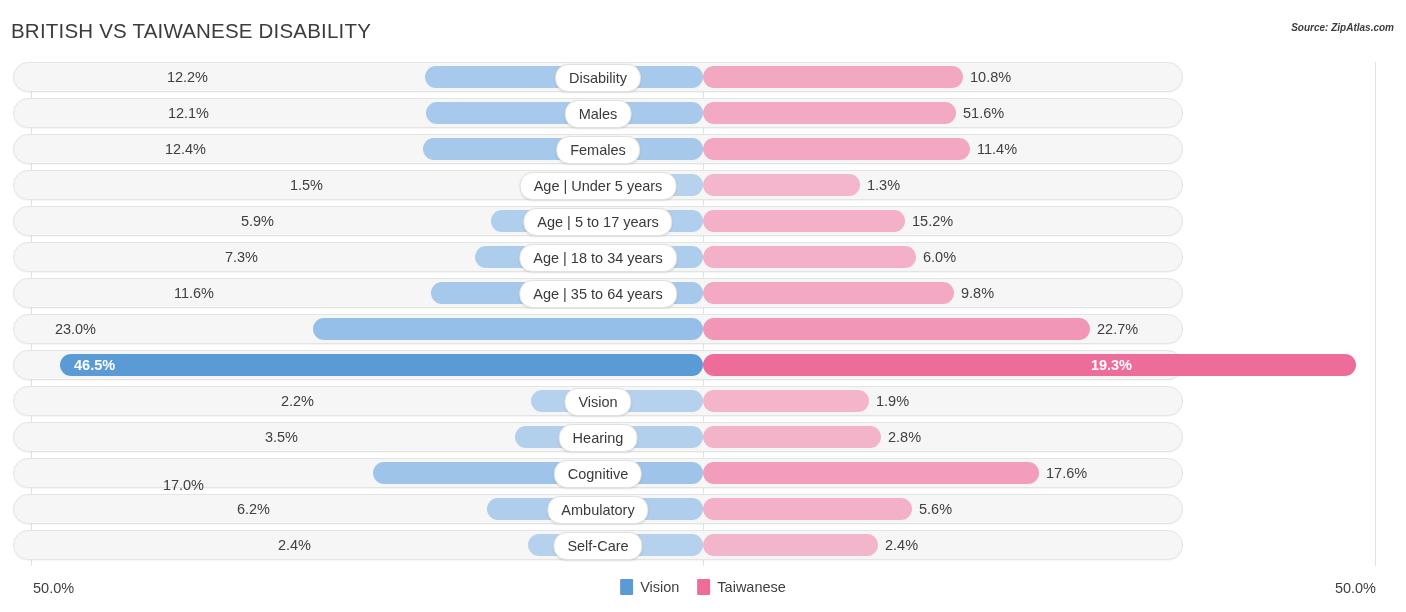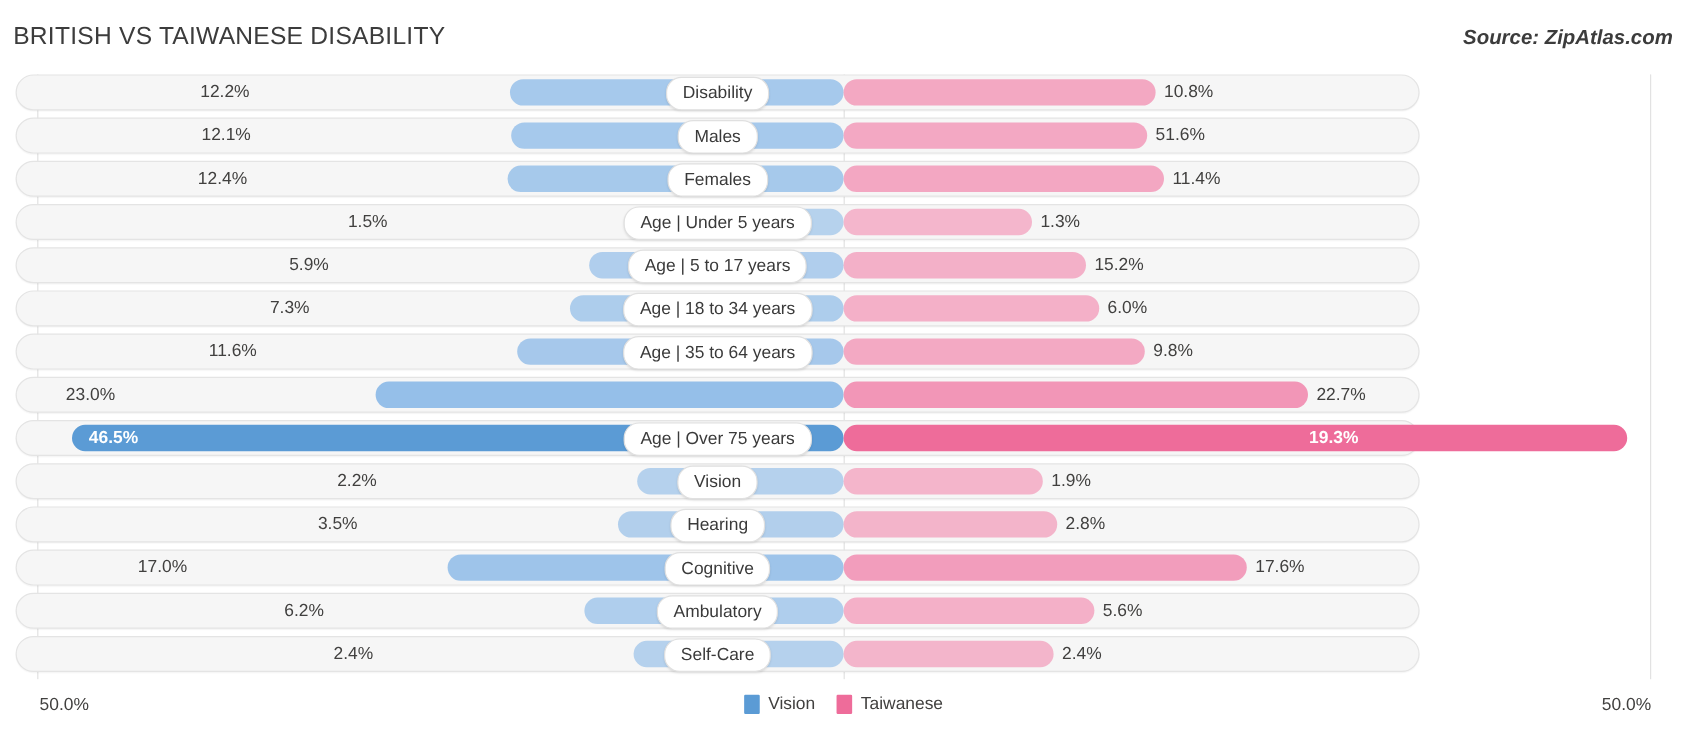--- a/index.html
+++ b/index.html
@@ -30,21 +30,21 @@
     font-size: 20.5px;
     font-weight: 400;
     letter-spacing: .2px;
     color: #3c3c3c;
     white-space: nowrap;
   }
   .source-note {
     position: absolute;
     right: 12px;
     top: 22px;
-    font-size: 17px;
+    font-size: 10px;
     font-style: italic;
     font-weight: bold;
     color: #3c3c3c;
     white-space: nowrap;
   }
 
   
   .plot {
     position: absolute;
     left: 0;
@@ -265,21 +265,20 @@
         <div class="bar right rounded-all" style="left: 703px; width: 387px; background: rgb(242, 146, 180); opacity: 0.96504;"></div>
         <div class="val outside-left" style="right: 1100px;">23.0%</div>
         <div class="val outside-right" style="left: 1097px;">22.7%</div>
       </div>
       <div class="row">
         <div class="track"></div>
         <div class="bar left rounded-all" style="left: 60px; width: 643px; background: rgb(91, 155, 213); opacity: 1;"></div>
         <div class="bar right rounded-all" style="left: 703px; width: 653px; background: rgb(238, 108, 154); opacity: 1;"></div>
         <div class="val inside" style="left: 74px;">46.5%</div>
         <div class="val inside" style="right: 64px;">19.3%</div>
-        <div class="center-label">Age | Over 75 years</div>
       </div>
       <div class="row">
         <div class="track"></div>
         <div class="bar left rounded-all" style="left: 531px; width: 172px; background: rgb(146, 189, 232); opacity: 0.65344;"></div>
         <div class="bar right rounded-all" style="left: 703px; width: 166px; background: rgb(242, 146, 180); opacity: 0.64888;"></div>
         <div class="val outside-left" style="right: 882px;">2.2%</div>
         <div class="val outside-right" style="left: 876px;">1.9%</div>
         <div class="center-label">Vision</div>
       </div>
       <div class="row">
@@ -287,21 +286,21 @@
         <div class="bar left rounded-all" style="left: 515px; width: 188px; background: rgb(146, 189, 232); opacity: 0.6732;"></div>
         <div class="bar right rounded-all" style="left: 703px; width: 178px; background: rgb(242, 146, 180); opacity: 0.66256;"></div>
         <div class="val outside-left" style="right: 898px;">3.5%</div>
         <div class="val outside-right" style="left: 888px;">2.8%</div>
         <div class="center-label">Hearing</div>
       </div>
       <div class="row">
         <div class="track"></div>
         <div class="bar left rounded-all" style="left: 373px; width: 330px; background: rgb(146, 189, 232); opacity: 0.8784;"></div>
         <div class="bar right rounded-all" style="left: 703px; width: 336px; background: rgb(242, 146, 180); opacity: 0.88752;"></div>
-        <div class="val outside-left" style="right: 1040px;">17.0%</div>
+        <div class="val outside-left" style="right: 992px; margin-top: 12px;">17.0%</div>
         <div class="val outside-right" style="left: 1046px;">17.6%</div>
         <div class="center-label">Cognitive</div>
       </div>
       <div class="row">
         <div class="track"></div>
         <div class="bar left rounded-all" style="left: 487px; width: 216px; background: rgb(146, 189, 232); opacity: 0.71424;"></div>
         <div class="bar right rounded-all" style="left: 703px; width: 209px; background: rgb(242, 146, 180); opacity: 0.70512;"></div>
         <div class="val outside-left" style="right: 926px;">6.2%</div>
         <div class="val outside-right" style="left: 919px;">5.6%</div>
         <div class="center-label">Ambulatory</div>

